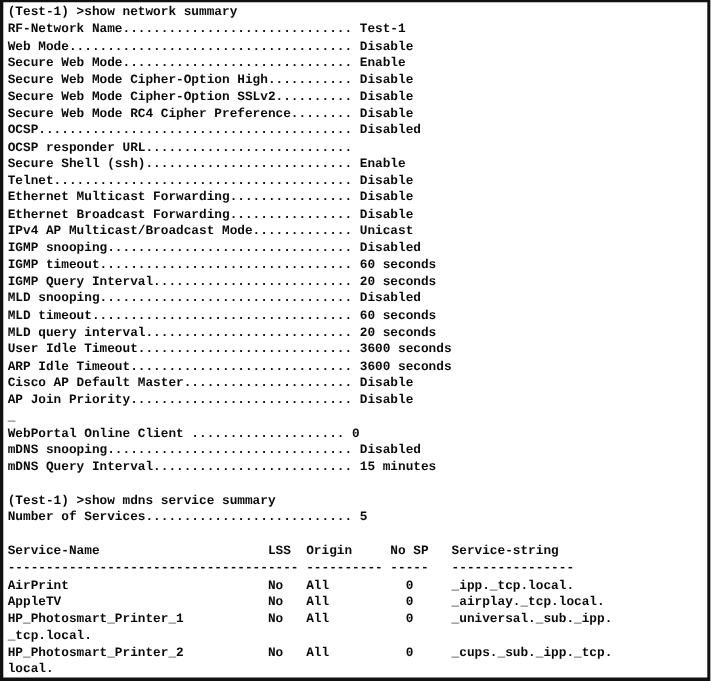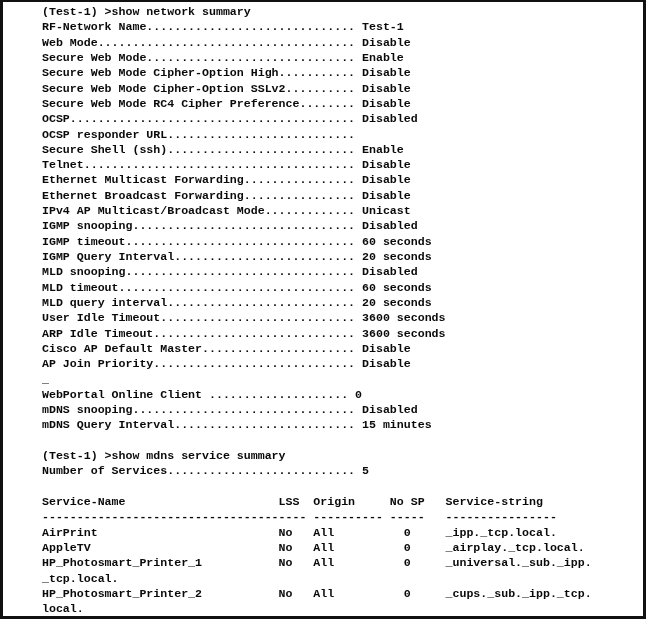--- a/index.html
+++ b/index.html
@@ -31,21 +31,20 @@
     color: #0a0a0a;
     white-space: pre;
     font-weight: 700;
     letter-spacing: 0px;
     -webkit-font-smoothing: none;
   }
   .line {
     white-space: pre;
     height: 15.32px;
     font-family: "Liberation Mono", "DejaVu Sans Mono", monospace;
-    margin-left: 35px;
   }
   .blank { height: 15.32px; }
 </style>
 </head>
 <body>
 
 <div id="terminal-window">
   <div id="terminal-body"><div class="line">(Test-1) &gt;show network summary</div><div class="line">RF-Network Name.............................. Test-1</div><div class="line">Web Mode..................................... Disable</div><div class="line">Secure Web Mode.............................. Enable</div><div class="line">Secure Web Mode Cipher-Option High........... Disable</div><div class="line">Secure Web Mode Cipher-Option SSLv2.......... Disable</div><div class="line">Secure Web Mode RC4 Cipher Preference........ Disable</div><div class="line">OCSP......................................... Disabled</div><div class="line">OCSP responder URL...........................</div><div class="line">Secure Shell (ssh)........................... Enable</div><div class="line">Telnet....................................... Disable</div><div class="line">Ethernet Multicast Forwarding................ Disable</div><div class="line">Ethernet Broadcast Forwarding................ Disable</div><div class="line">IPv4 AP Multicast/Broadcast Mode............. Unicast</div><div class="line">IGMP snooping................................ Disabled</div><div class="line">IGMP timeout................................. 60 seconds</div><div class="line">IGMP Query Interval.......................... 20 seconds</div><div class="line">MLD snooping................................. Disabled</div><div class="line">MLD timeout.................................. 60 seconds</div><div class="line">MLD query interval........................... 20 seconds</div><div class="line">User Idle Timeout............................ 3600 seconds</div><div class="line">ARP Idle Timeout............................. 3600 seconds</div><div class="line">Cisco AP Default Master...................... Disable</div><div class="line">AP Join Priority............................. Disable</div><div class="line">_</div><div class="line">WebPortal Online Client .................... 0</div><div class="line">mDNS snooping................................ Disabled</div><div class="line">mDNS Query Interval.......................... 15 minutes</div><div class="line blank">&nbsp;</div><div class="line">(Test-1) &gt;show mdns service summary</div><div class="line">Number of Services........................... 5</div><div class="line blank">&nbsp;</div><div class="line">Service-Name                      LSS  Origin     No SP   Service-string</div><div class="line">-------------------------------------- ---------- -----   ----------------</div><div class="line">AirPrint                          No   All          0     _ipp._tcp.local.</div><div class="line">AppleTV                           No   All          0     _airplay._tcp.local.</div><div class="line">HP_Photosmart_Printer_1           No   All          0     _universal._sub._ipp.</div><div class="line">_tcp.local.</div><div class="line">HP_Photosmart_Printer_2           No   All          0     _cups._sub._ipp._tcp.</div><div class="line">local.</div><div class="line">Printer                           No   All          0     _printer._tcp.local.</div></div>
 </div>
 

